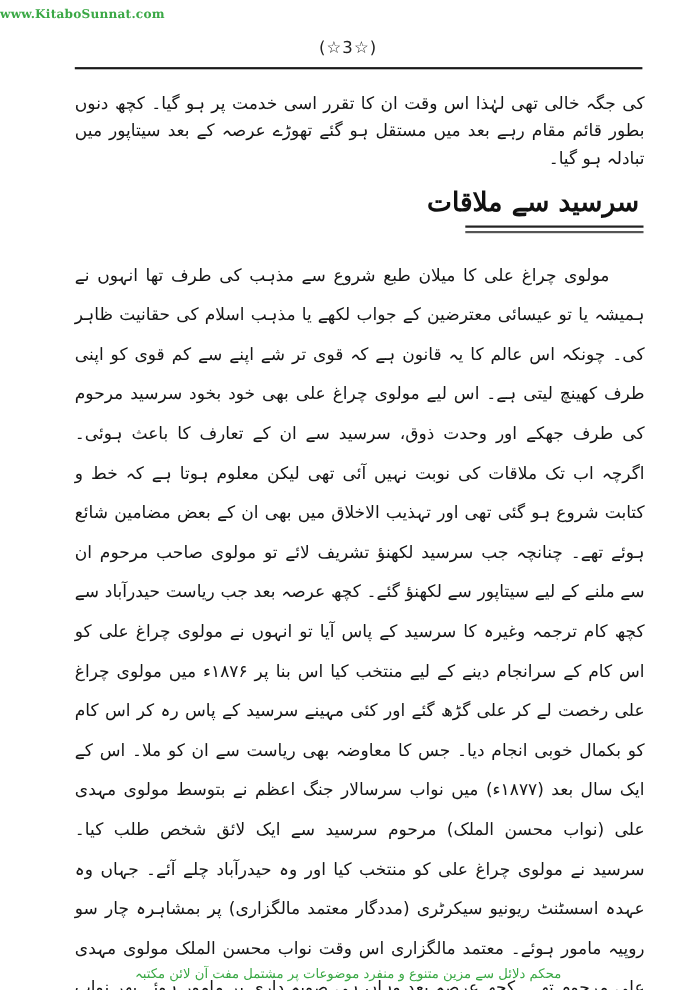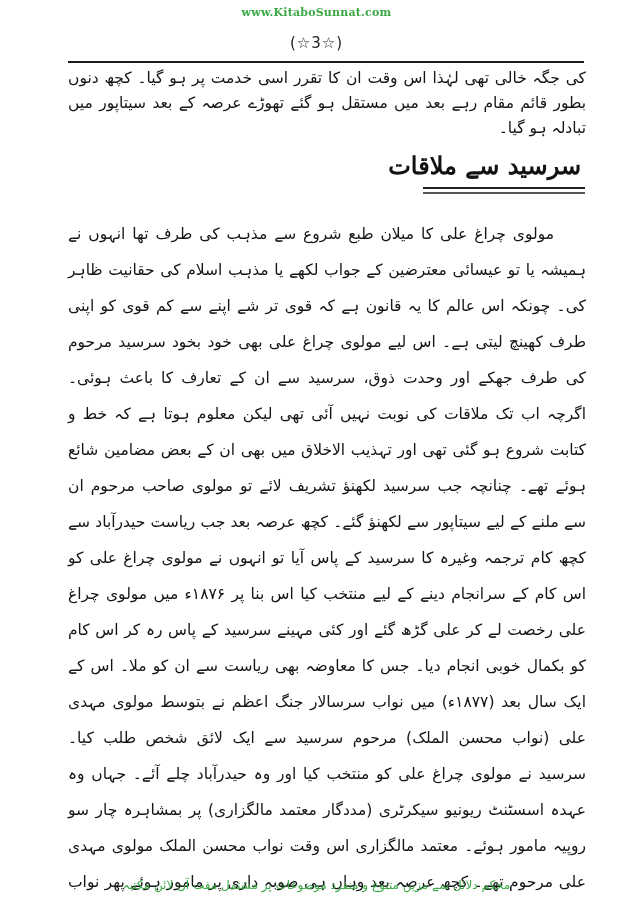--- a/index.html
+++ b/index.html
@@ -13,21 +13,20 @@
       position: relative;
       overflow: hidden;
       font-family: "DejaVu Sans", sans-serif;
       color: #111111;
     }
     .site-url {
       position: absolute;
       top: 6px;
       left: 0;
       width: 633px;
-      text-align: center;
       font-family: "DejaVu Serif", serif;
       font-weight: bold;
       font-size: 11px;
       color: #3aa845;
       letter-spacing: 0.2px;
     }
     .page-number {
       position: absolute;
       top: 34px;
       left: 0;
@@ -49,31 +48,32 @@
     .content {
       position: absolute;
       left: 68px;
       width: 518px;
       direction: rtl;
       text-align: justify;
       text-align-last: right;
       font-family: "DejaVu Sans", sans-serif;
       font-size: 15.5px;
       color: #151515;
+      margin-top: 16px;
     }
     .para-top {
       top: 66px;
       line-height: 25px;
     }
     .para-top p, .para-main p {
       margin: 0;
     }
     .heading-wrap {
       position: absolute;
-      top: 150px;
+      top: 168px;
       right: 48px;
       direction: rtl;
       text-align: right;
     }
     .heading {
       font-family: "DejaVu Serif", serif;
       font-weight: bold;
       font-size: 24px;
       color: #111;
       line-height: 32px;

